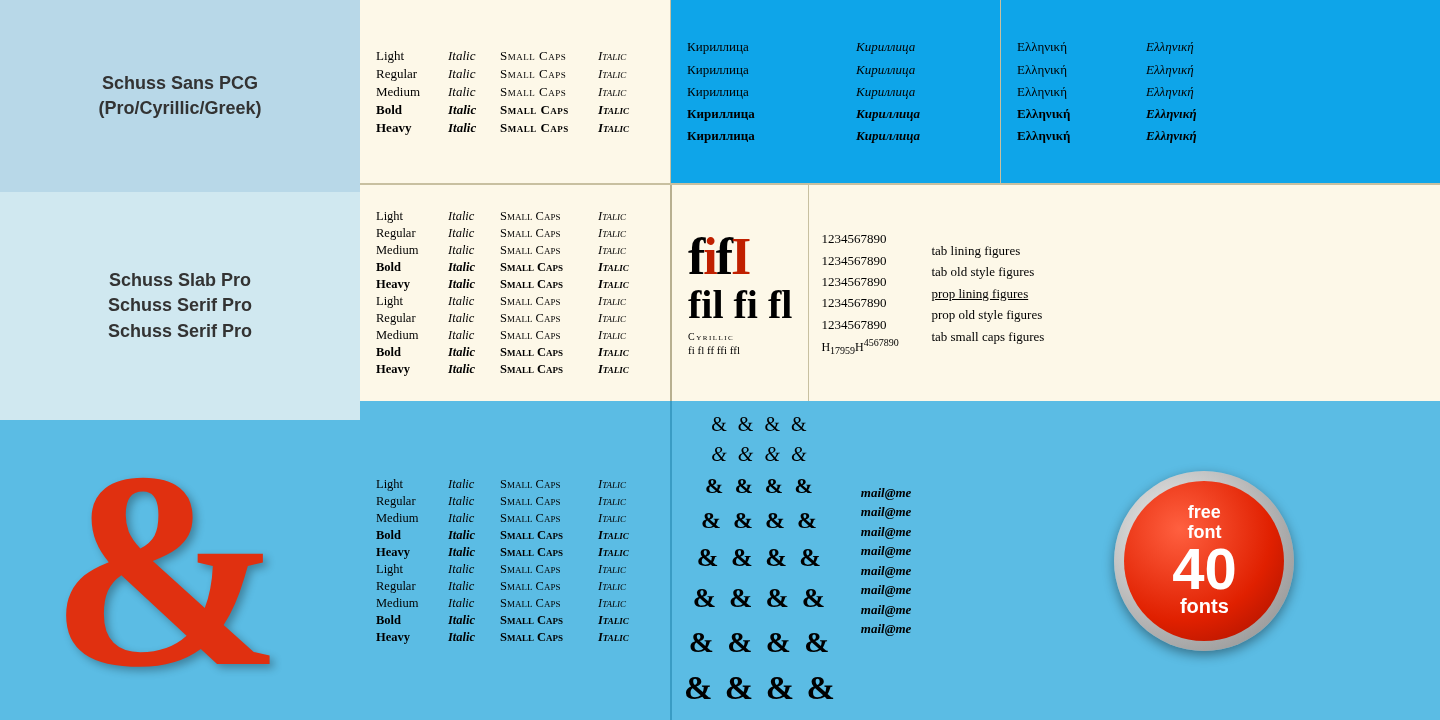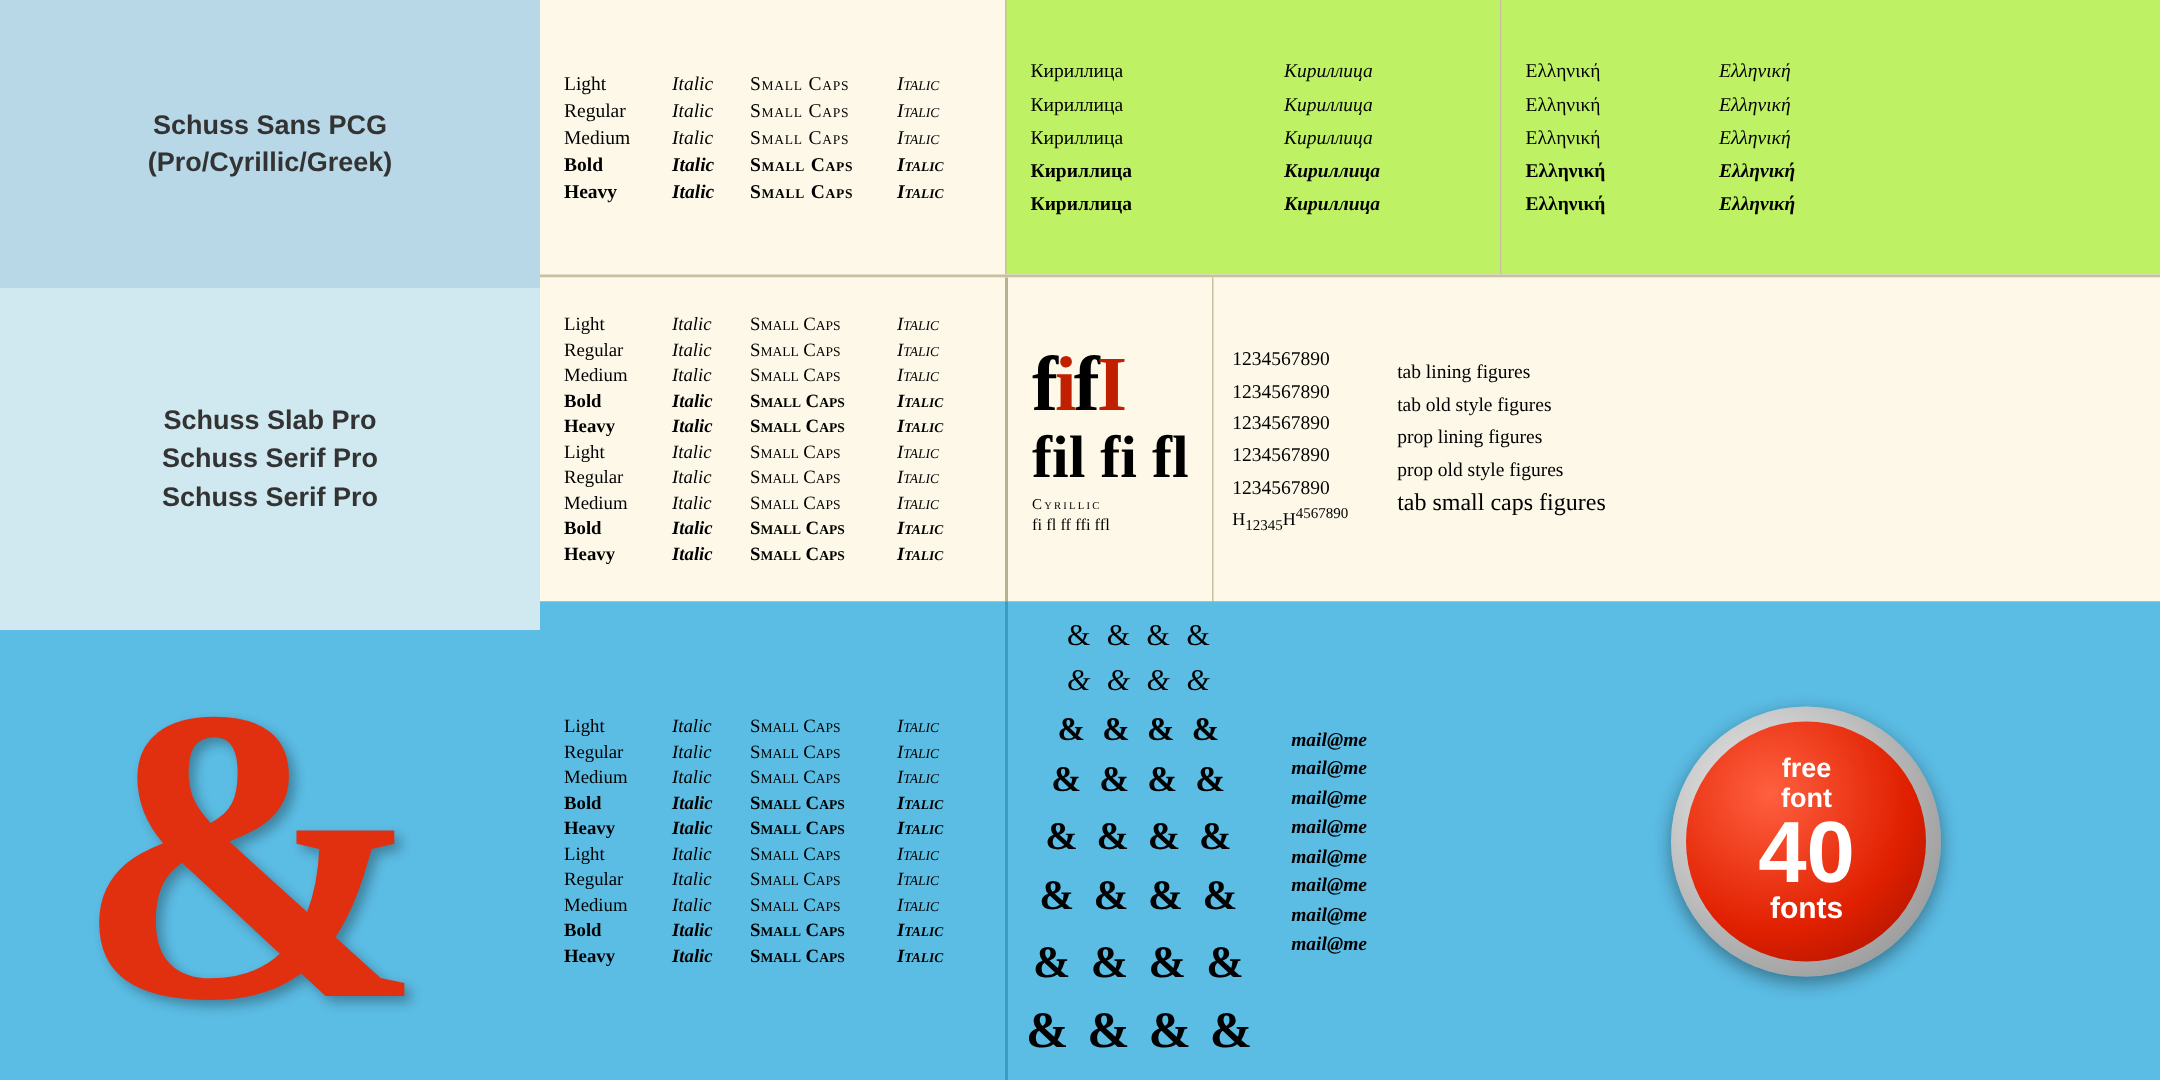--- a/index.html
+++ b/index.html
@@ -172,21 +172,21 @@
     }
 
     .weight-columns {
       display: flex;
       background-color: #fdf8e8;
       padding: 6px 0;
     }
 
     .right-panel-top {
       display: flex;
-      background-color: #bef264;
+      background-color: #0ea5e9;
       flex: 1;
     }
   </style>
 </head>
 <body>
 
 <div class="main-container">
 
   <div class="sidebar">
     <div class="sidebar-top">
@@ -352,29 +352,29 @@
           <div style="font-size:10px; font-variant:small-caps; letter-spacing:1.5px; margin-top:4px;">Cyrillic</div>
           <div style="font-size:11px; margin-top:2px;">fi fl ff ffi ffl</div>
         </div>
 
         <div style="display:flex; flex-direction:column; justify-content:center; padding:8px 12px; min-width:110px;">
           <div style="font-size:13px; line-height:1.65;">1234567890</div>
           <div style="font-size:13px; line-height:1.65;">1234567890</div>
           <div style="font-size:13px; line-height:1.65;">1234567890</div>
           <div style="font-size:13px; line-height:1.65;">1234567890</div>
           <div style="font-size:13px; line-height:1.65;">1234567890</div>
-          <div style="font-size:12px; line-height:1.5;">H<sub>12345</sub>H<sup>4567890</sup></div>
+          <div style="font-size:12px; line-height:1.5;">H<sub>17959</sub>H<sup>4567890</sup></div>
         </div>
 
         <div style="display:flex; flex-direction:column; justify-content:center; padding:8px 12px;">
           <div style="font-size:13px; line-height:1.65; white-space:nowrap;">tab lining figures</div>
           <div style="font-size:13px; line-height:1.65; white-space:nowrap;">tab old style figures</div>
-          <div style="font-size:13px; line-height:1.65; white-space:nowrap;">prop lining figures</div>
+          <div style="font-size:13px; line-height:1.65; white-space:nowrap;text-decoration:underline;">prop lining figures</div>
           <div style="font-size:13px; line-height:1.65; white-space:nowrap;">prop old style figures</div>
-          <div style="font-size:16px; line-height:1.65; white-space:nowrap;">tab small caps figures</div>
+          <div style="font-size:13px; line-height:1.65; white-space:nowrap;">tab small caps figures</div>
         </div>
       </div>
     </div>
 
     <div class="row-bottom">
 
       <div style="display:flex; flex-direction:column; justify-content:center; padding: 6px 16px; min-width:310px; background-color:#5bbce4;">
         <div class="weight-row" style="font-size:12.5px; padding:1px 0;">
           <span style="min-width:64px;">Light</span>
           <span style="min-width:44px; font-style:italic;">Italic</span>

